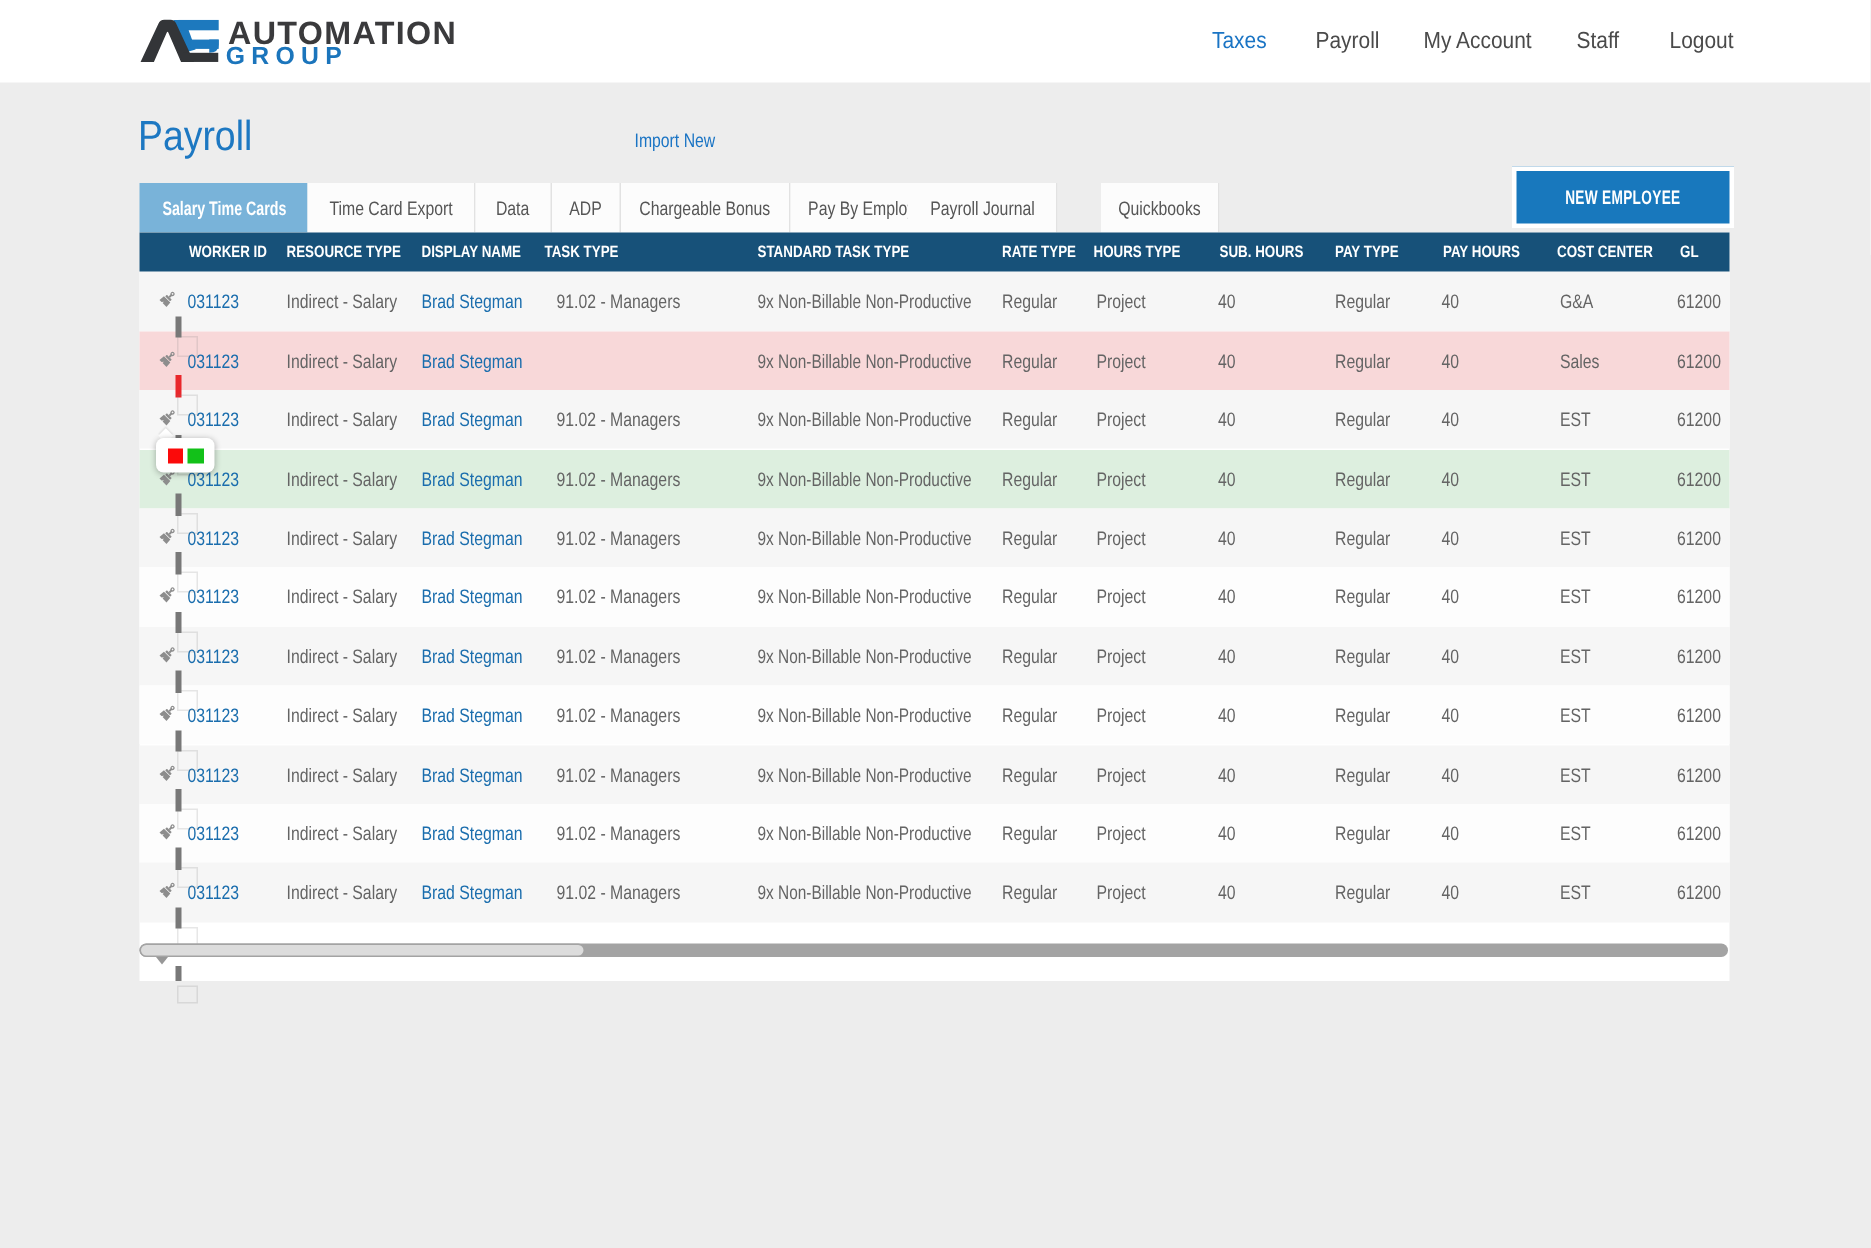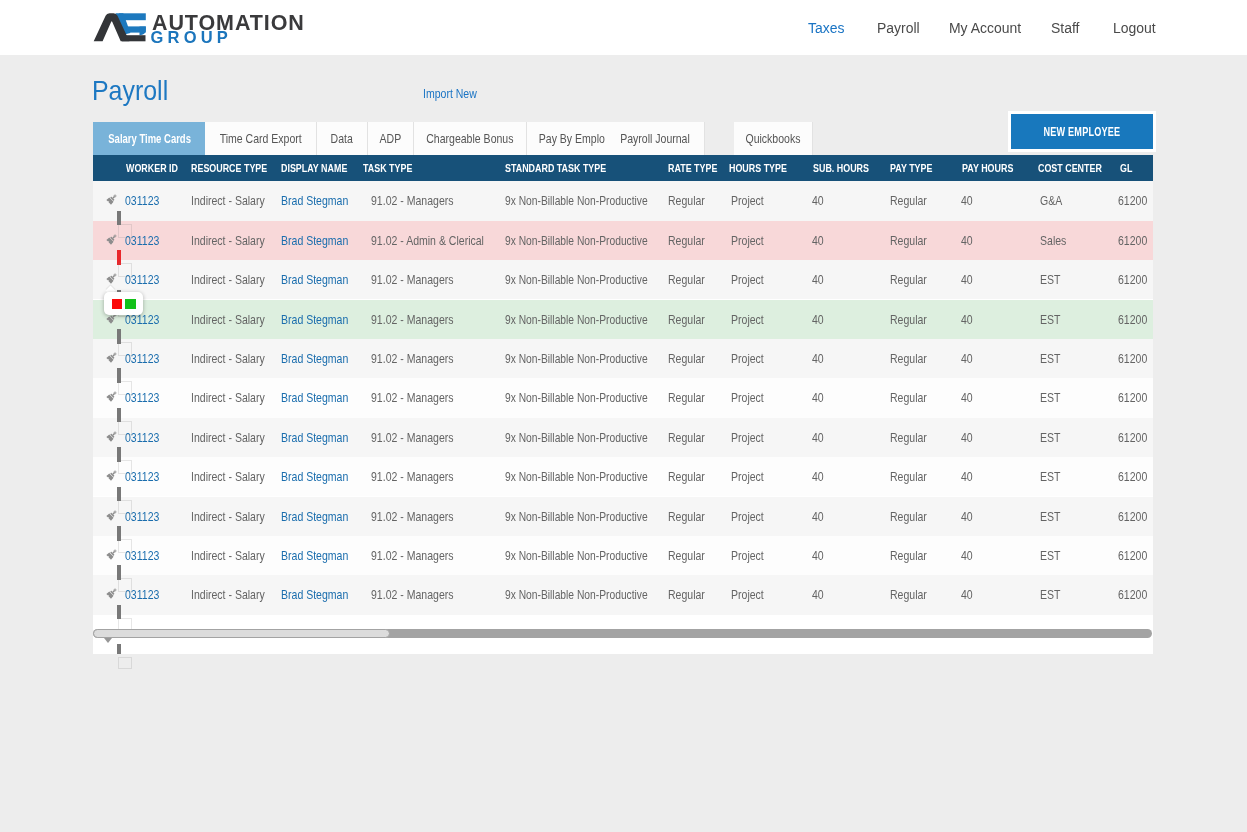--- a/index.html
+++ b/index.html
@@ -75,21 +75,20 @@
     <div class="cell txt" style="left:719px"><span class="cond">40</span></div>
     <div class="cell txt" style="left:797px"><span class="cond">Regular</span></div>
     <div class="cell txt" style="left:868px"><span class="cond">40</span></div>
     <div class="cell txt" style="left:947px"><span class="cond">G&amp;A</span></div>
     <div class="cell txt" style="left:1025px"><span class="cond">61200</span></div>
   </div>
 <div class="row" style="top:220.7px;background:#f8d8d9">
     <div class="cell lnk" style="left:32px"><span class="cond">031123</span></div>
     <div class="cell txt" style="left:98px"><span class="cond">Indirect - Salary</span></div>
     <div class="cell lnk" style="left:188px"><span class="cond">Brad Stegman</span></div>
-    <div class="cell txt" style="left:278px"><span class="cond">91.02 - Admin &amp; Clerical</span></div>
     <div class="cell txt" style="left:412px"><span class="cond" style="transform:scaleX(0.79)">9x Non-Billable Non-Productive</span></div>
     <div class="cell txt" style="left:575px"><span class="cond">Regular</span></div>
     <div class="cell txt" style="left:638px"><span class="cond">Project</span></div>
     <div class="cell txt" style="left:719px"><span class="cond">40</span></div>
     <div class="cell txt" style="left:797px"><span class="cond">Regular</span></div>
     <div class="cell txt" style="left:868px"><span class="cond">40</span></div>
     <div class="cell txt" style="left:947px"><span class="cond">Sales</span></div>
     <div class="cell txt" style="left:1025px"><span class="cond">61200</span></div>
   </div>
 <div class="row" style="top:260.1px;background:#f6f6f6">

